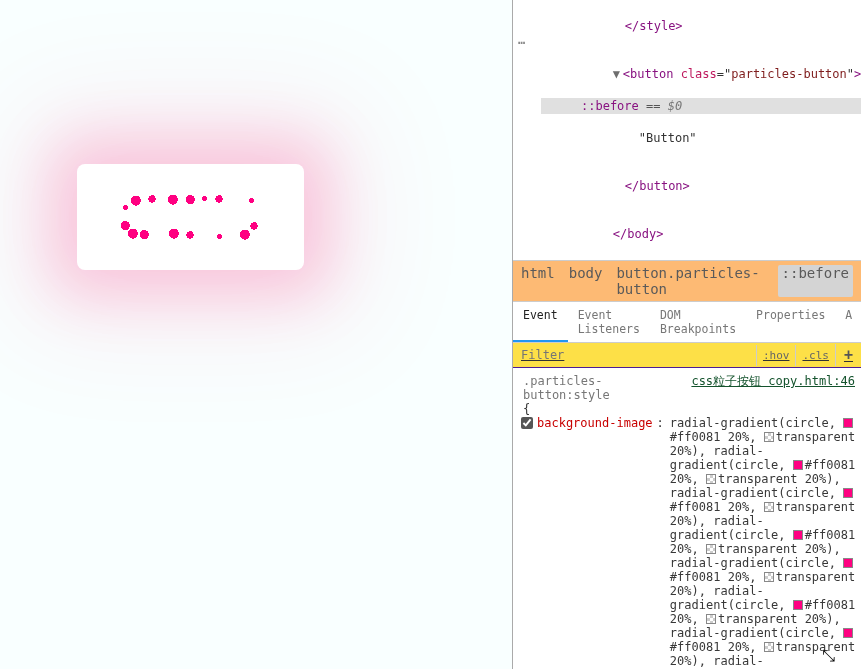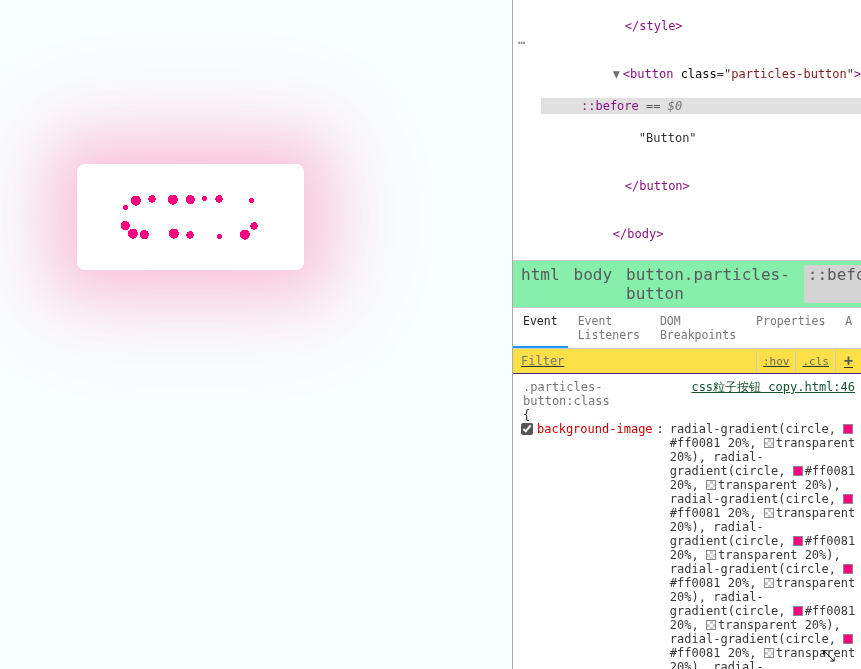--- a/index.html
+++ b/index.html
@@ -70,41 +70,41 @@
     min-width: 0;
   }
 
   .dom-tree {
     padding: 2px 0 2px 10px;
     line-height: 16px;
     font-family: Consolas, Menlo, monospace;
   }
   .dom-line { white-space: pre; }
   .dom-line .tag { color: #881280; }
-  .dom-line .attr-name { color: #000000; }
+  .dom-line .attr-name { color: #be185d; }
   .dom-line .attr-val { color: #7f1d1d; }
   .dom-line .text-node { color: #333; }
   .dom-line.highlight { background: #e0e0e0; display:flex; align-items:center;}
   .dom-line .caret { color:#6e6e6e; display:inline-block; width:10px; }
   .pseudo-eq { color:#555;}
   .pseudo-d0 { color:#777; font-style:italic;}
   .gutter-ellipsis{
     position:absolute; left:0; width:18px; text-align:center;
     color:#8a8a8a; letter-spacing:1px; font-weight:bold;
     line-height:16px;
   }
   .dom-wrap{position:relative; padding-left:18px;}
 
   .breadcrumb {
     border-top: 1px solid #ccc;
     border-bottom: 1px solid #ccc;
     padding: 4px 8px;
-    background: #86efac;
+    background: #fdba74;
     display:flex; gap:14px;
-    font-size: 16px;
+    font-size: 14px;
     color:#5a5a5a;
   }
   .breadcrumb span { cursor:pointer; }
   .breadcrumb span.sel { background:#d4d4d4; padding:0 4px; border-radius:2px;}
 
   .subtabs {
     display:flex; gap:0; border-bottom:1px solid #ccc;
     font-size:11.5px; color:#555;
   }
   .subtabs .tab { padding:6px 10px; cursor:pointer;}
@@ -221,21 +221,21 @@
 
   <div class="toolbar">
     <input class="filter" type="text" placeholder="Filter" style="">
     <div class="pill">:hov</div>
     <div class="pill">.cls</div>
     <div class="plus">+</div>
   </div>
 
   <div class="styles-body">
     <div class="rule-head">
-      <span class="selector">.particles-button:class</span>
+      <span class="selector">.particles-button:style</span>
       <span class="origin">css粒子按钮 copy.html:46</span>
     </div>
     <div class="brace">{</div>
 
     <div class="decl">
       <input type="checkbox" checked="" style="">
       <span class="prop">background-image</span>
         <span class="colon">:</span>
       <span class="val" id="bgimg-val"><span>radial-gradient(circle, <span class="swatch sw-pink"></span>#ff0081 20%, <span class="swatch sw-trans"></span>transparent 20%)</span><span>, </span><span>radial-gradient(circle, <span class="swatch sw-pink"></span>#ff0081 20%, <span class="swatch sw-trans"></span>transparent 20%)</span><span>, </span><span>radial-gradient(circle, <span class="swatch sw-pink"></span>#ff0081 20%, <span class="swatch sw-trans"></span>transparent 20%)</span><span>, </span><span>radial-gradient(circle, <span class="swatch sw-pink"></span>#ff0081 20%, <span class="swatch sw-trans"></span>transparent 20%)</span><span>, </span><span>radial-gradient(circle, <span class="swatch sw-pink"></span>#ff0081 20%, <span class="swatch sw-trans"></span>transparent 20%)</span><span>, </span><span>radial-gradient(circle, <span class="swatch sw-pink"></span>#ff0081 20%, <span class="swatch sw-trans"></span>transparent 20%)</span><span>, </span><span>radial-gradient(circle, <span class="swatch sw-pink"></span>#ff0081 20%, <span class="swatch sw-trans"></span>transparent 20%)</span><span>, </span><span>radial-gradient(circle, <span class="swatch sw-pink"></span>#ff0081 20%, <span class="swatch sw-trans"></span>transparent 20%)</span><span>, </span></span>
     </div>

